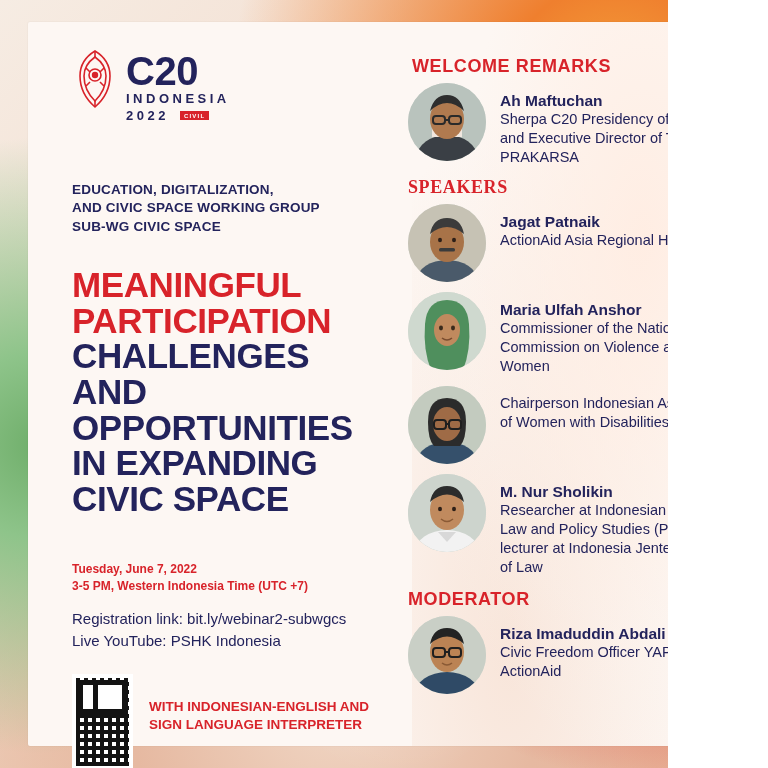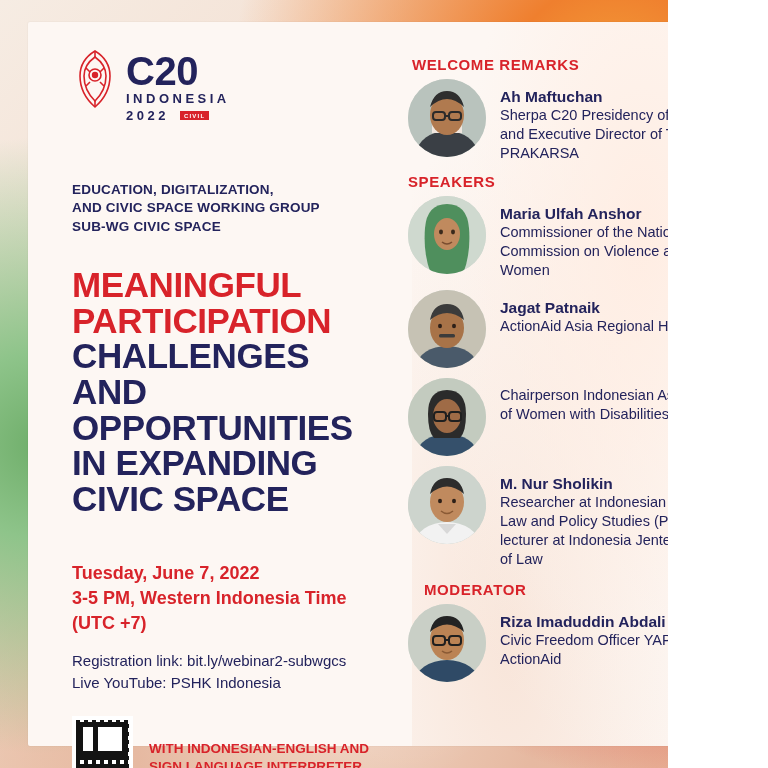--- a/index.html
+++ b/index.html
@@ -151,21 +151,21 @@
     display: block;
     font-size: 35px;
     font-weight: bold;
     color: #23235c;
     letter-spacing: -0.4px;
   }
   .date-block {
     margin-top: 44px;
   }
   .date-line {
-    font-size: 18px;
+    font-size: 12px;
     font-weight: bold;
     color: #d8232a;
     line-height: 1.4;
   }
   .reg-line {
     margin-top: 14px;
     font-size: 15px;
     color: #23235c;
     line-height: 1.45;
   }
@@ -211,29 +211,29 @@
   .interp {
     font-size: 13.5px;
     font-weight: bold;
     color: #d8232a;
     line-height: 1.35;
     padding-top: 24px;
   }
 
   
   .section-title {
-    font-size: 15px;
+    font-size: 18px;
     font-weight: bold;
     color: #d8232a;
     letter-spacing: 0.6px;
     margin: 0 0 6px 0;
   }
   .section-title.welcome { margin-top: 20px; margin-left: 4px; }
-  .section-title.speakers { margin-top: 0; margin-left: 0px; }
-  .section-title.moderator { margin-top: 12px; margin-left: 16px; }
+  .section-title.speakers { margin-top: 0; margin-left: 0px; font-family: Liberation Serif, serif; }
+  .section-title.moderator { margin-top: 12px; margin-left: 0px; }
 
   .person {
     display: flex;
     align-items: flex-start;
     gap: 14px;
     margin-bottom: 10px;
   }
   .avatar {
     width: 78px;
     height: 78px;
@@ -341,49 +341,49 @@
           <div class="person-name">Ah Maftuchan</div>
           <div class="person-role">Sherpa C20 Presidency of Indonesia and Executive Director of The PRAKARSA</div>
         </div>
       </div>
 
       <div class="section-title speakers">SPEAKERS</div>
 
       <div class="person">
         <div class="avatar">
           <svg viewBox="0 0 78 78">
-            <rect width="78" height="78" fill="#cfd9cf"></rect>
-            <path d="M39 8 q20 0 22 24 q2 26 -6 46 H23 q-8 -20 -6 -46 q2 -24 22 -24 Z" fill="#4f8f5d"></path>
-            <ellipse cx="39" cy="38" rx="13" ry="16" fill="#c08a5e"></ellipse>
-            <ellipse cx="33" cy="36" rx="2" ry="2.4" fill="#3a2a1c"></ellipse>
-            <ellipse cx="45" cy="36" rx="2" ry="2.4" fill="#3a2a1c"></ellipse>
-            <path d="M34 46 q5 4 10 0" stroke="#7a4d30" stroke-width="1.6" fill="none"></path>
-          </svg>
-        </div>
-        <div class="person-info">
-          <div class="person-name">Maria Ulfah Anshor</div>
-          <div class="person-role">Commissioner of the National Commission on Violence against Women</div>
-        </div>
-      </div>
-
-      <div class="person">
-        <div class="avatar">
-          <svg viewBox="0 0 78 78">
             <rect width="78" height="78" fill="#c6c2b4"></rect>
             <ellipse cx="39" cy="76" rx="30" ry="20" fill="#4a5a6a"></ellipse>
             <ellipse cx="39" cy="38" rx="17" ry="20" fill="#a87348"></ellipse>
             <path d="M22 30 q17 -14 34 0 q-3 -16 -17 -16 q-14 0 -17 16 Z" fill="#3b3b3b"></path>
             <rect x="31" y="44" width="16" height="3.5" rx="1.6" fill="#3b3b3b"></rect>
             <ellipse cx="32" cy="36" rx="2" ry="2.2" fill="#2e2018"></ellipse>
             <ellipse cx="46" cy="36" rx="2" ry="2.2" fill="#2e2018"></ellipse>
           </svg>
         </div>
         <div class="person-info">
           <div class="person-name">Jagat Patnaik</div>
           <div class="person-role">ActionAid Asia Regional Head</div>
+        </div>
+      </div>
+
+      <div class="person">
+        <div class="avatar">
+          <svg viewBox="0 0 78 78">
+            <rect width="78" height="78" fill="#cfd9cf"></rect>
+            <path d="M39 8 q20 0 22 24 q2 26 -6 46 H23 q-8 -20 -6 -46 q2 -24 22 -24 Z" fill="#4f8f5d"></path>
+            <ellipse cx="39" cy="38" rx="13" ry="16" fill="#c08a5e"></ellipse>
+            <ellipse cx="33" cy="36" rx="2" ry="2.4" fill="#3a2a1c"></ellipse>
+            <ellipse cx="45" cy="36" rx="2" ry="2.4" fill="#3a2a1c"></ellipse>
+            <path d="M34 46 q5 4 10 0" stroke="#7a4d30" stroke-width="1.6" fill="none"></path>
+          </svg>
+        </div>
+        <div class="person-info">
+          <div class="person-name">Maria Ulfah Anshor</div>
+          <div class="person-role">Commissioner of the National Commission on Violence against Women</div>
         </div>
       </div>
 
       <div class="person">
         <div class="avatar">
           <svg viewBox="0 0 78 78">
             <rect width="78" height="78" fill="#c3cbbf"></rect>
             <ellipse cx="39" cy="76" rx="30" ry="20" fill="#35506b"></ellipse>
             <path d="M20 36 q0 -24 19 -24 q19 0 19 24 q0 18 -6 24 H26 q-6 -6 -6 -24 Z" fill="#2b2b2b"></path>
             <ellipse cx="39" cy="38" rx="14" ry="17" fill="#9f6b46"></ellipse>

